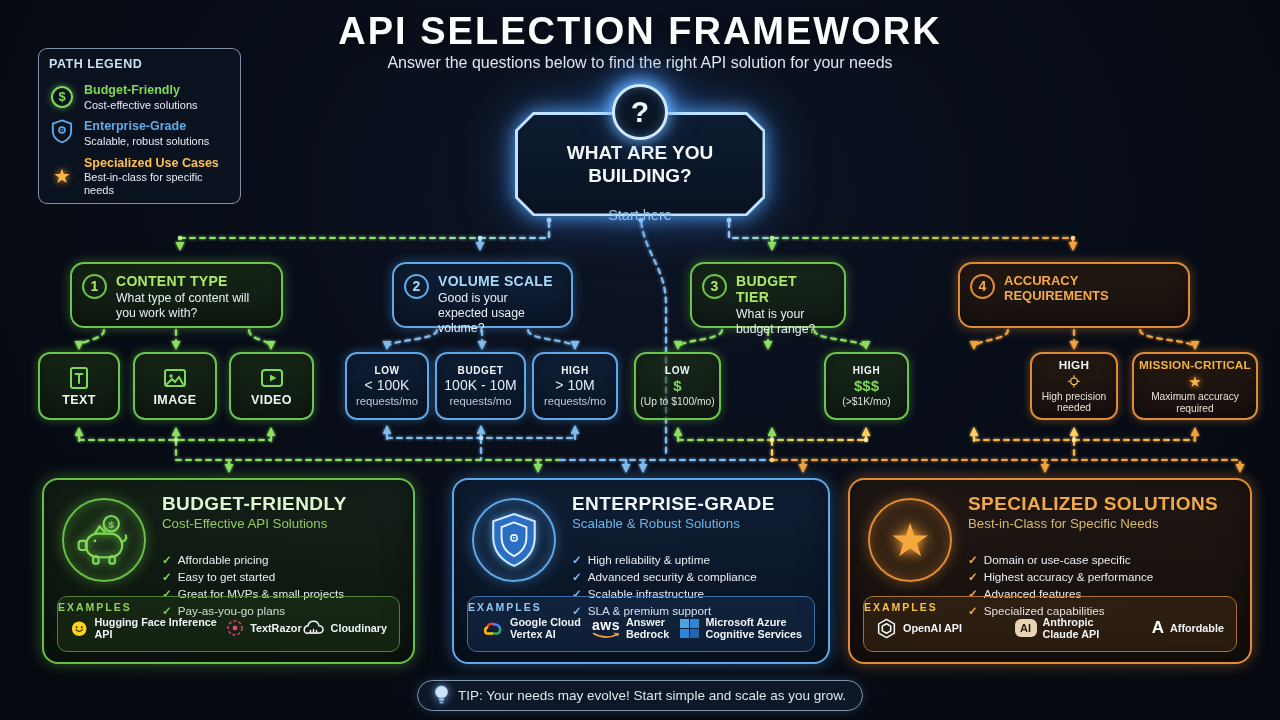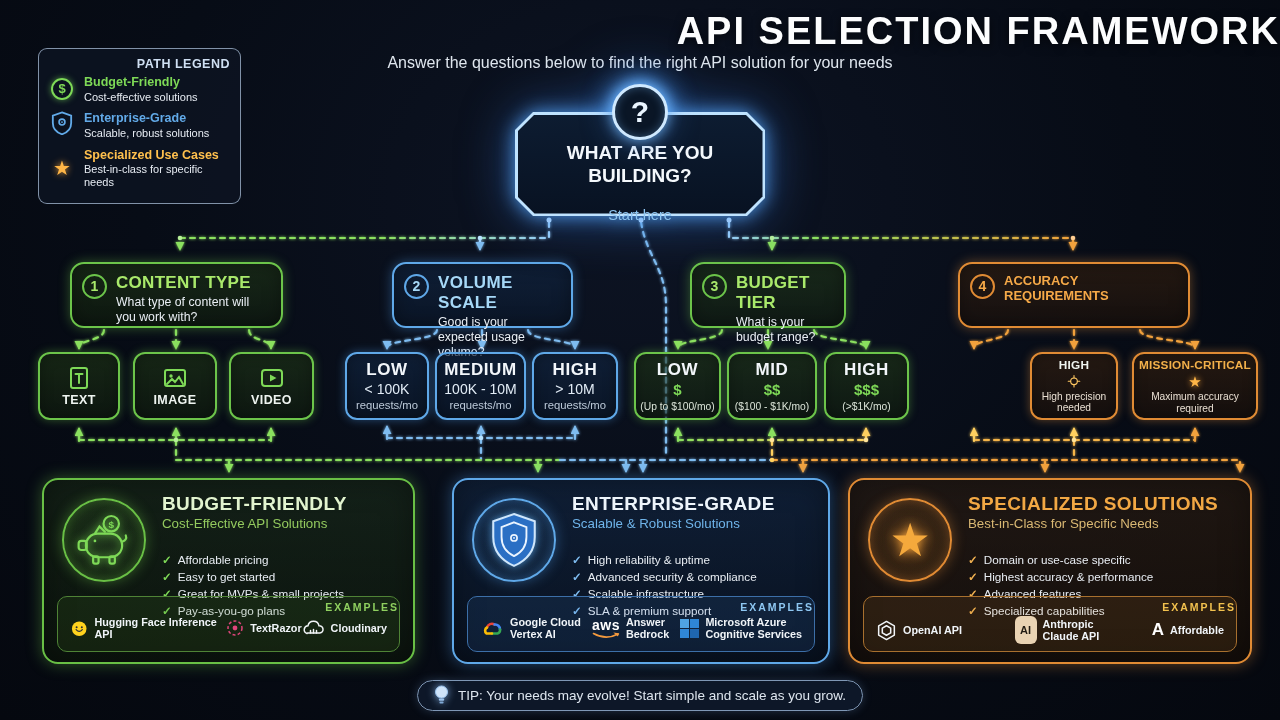--- a/index.html
+++ b/index.html
@@ -2,28 +2,28 @@
 <html><head>
 <meta charset="utf-8">
 <style>
   html,body{margin:0;padding:0;background:#04070e}
   .stage{position:relative;width:1280px;height:720px;overflow:hidden;
     background:radial-gradient(ellipse at 50% 28%,#0d1424 0%,#070c16 55%,#05080f 100%);
     font-family:"Liberation Sans",sans-serif;color:#eef2f7}
   .stage *{box-sizing:border-box}
   .wires{position:absolute;left:0;top:0;z-index:1}
 
-  .title{position:absolute;top:10px;left:0;right:0;text-align:right;font-size:38px;font-weight:bold;
+  .title{position:absolute;top:10px;left:0;right:0;text-align:center;font-size:38px;font-weight:bold;
     letter-spacing:2px;color:#fcfdfe;text-shadow:0 2px 10px rgba(0,0,0,.65);z-index:2}
   .subtitle{position:absolute;top:54px;left:0;right:0;text-align:center;font-size:16px;color:#dfe6ee;z-index:2}
 
   
   .legend{position:absolute;left:38px;top:48px;width:203px;height:156px;border:1.5px solid rgba(170,190,215,.75);
     border-radius:9px;background:rgba(13,19,33,.88);padding:8px 10px;z-index:2}
-  .legend-title{text-align:right;font-size:12.5px;font-weight:bold;color:#cfdff2;letter-spacing:.5px;margin-bottom:4px}
+  .legend-title{text-align:left;font-size:12.5px;font-weight:bold;color:#cfdff2;letter-spacing:.5px;margin-bottom:12px}
   .lrow{display:flex;align-items:center;gap:9px;margin-bottom:8px}
   .licn{width:26px;flex:0 0 26px;text-align:center}
   .lname{font-size:12.5px;font-weight:bold;line-height:1.25}
   .ldesc{font-size:11px;color:#e6ebf2;line-height:1.15}
   .lg .lname{color:#7ed957}.lb .lname{color:#62aae8}.lo .lname{color:#ffc04d}
   .dollar-badge{display:inline-block;width:22px;height:22px;border:2px solid #7ed957;border-radius:50%;
     color:#7ed957;font-weight:bold;font-size:13px;line-height:18px;text-align:center;box-shadow:0 0 6px rgba(120,220,90,.6)}
   .star-glyph{font-size:20px;color:#ffb647;text-shadow:0 0 7px rgba(255,170,60,.9)}
 
   
@@ -42,30 +42,30 @@
 
   
   .th-g{--bd:#6cc44a;--ti:#a9e96b;--bg:linear-gradient(180deg,rgba(35,60,22,.55),rgba(18,32,12,.55));--gl:rgba(110,200,70,.4)}
   .th-b{--bd:#5fa8e8;--ti:#a6d8f7;--bg:linear-gradient(180deg,rgba(18,40,70,.6),rgba(10,24,44,.6));--gl:rgba(80,160,240,.4)}
   .th-o{--bd:#e08b34;--ti:#f5a948;--bg:linear-gradient(180deg,rgba(60,35,14,.55),rgba(32,18,8,.55));--gl:rgba(240,150,60,.4)}
 
   .qbox{position:absolute;top:262px;height:66px;border-radius:14px;border:2px solid var(--bd);background:var(--bg);
     display:flex;gap:9px;padding:9px 10px;z-index:2;box-shadow:0 0 12px var(--gl),inset 0 0 18px rgba(0,0,0,.35)}
   .qnum{flex:0 0 25px;width:25px;height:25px;border:2px solid var(--bd);border-radius:50%;color:var(--ti);
     font-weight:bold;font-size:14px;text-align:center;line-height:21px;margin-top:1px}
-  .qtitle{font-size:17px;font-weight:bold;color:var(--ti);letter-spacing:.3px;margin-bottom:2px}
+  .qtitle{font-size:14px;font-weight:bold;color:var(--ti);letter-spacing:.3px;margin-bottom:2px}
   .qtitle.tight{font-size:13px;letter-spacing:0}
   .qtext{font-size:12.3px;color:#e9eef4;line-height:1.22}
   .qcenter .qtext{text-align:center}
 
   .opt{position:absolute;top:352px;height:68px;border-radius:12px;border:2px solid var(--bd);background:var(--bg);
     z-index:2;text-align:center;display:flex;flex-direction:column;align-items:center;justify-content:center;gap:2px;
     padding:4px 2px;box-shadow:0 0 10px var(--gl),inset 0 0 14px rgba(0,0,0,.3)}
   .olab{font-size:12.5px;font-weight:bold;letter-spacing:.4px;color:#eef4f0}
-  .olab.big{font-size:17px;letter-spacing:.6px;color:#f2f6fa}
+  .olab.big{font-size:10px;letter-spacing:.6px;color:#f2f6fa}
   .olab.acc{font-size:11.8px;letter-spacing:.2px}
   .olab.hot{color:#f2b04a}
   .osub1{font-size:14px;color:#e2ecf6;line-height:1.1}
   .osub2{font-size:11.3px;color:#bcc9d8;line-height:1.1}
   .omoney{font-size:15px;font-weight:bold;color:#7ed957;line-height:1.1}
   .odet{font-size:10.3px;color:#dbe4d8;line-height:1.1}
   .odesc{font-size:10.2px;color:#e9dfd2;line-height:1.15}
   .oicn{height:26px}
   .aicn{height:16px}
   .ministar{font-size:15px;line-height:1;color:#ffb647;text-shadow:0 0 6px rgba(255,170,60,.9)}
@@ -86,26 +86,26 @@
   .sg .sol-title{color:#e2f4cf}.sb .sol-title{color:#eef5fb}.so .sol-title{color:#f2a844}
   .sol-sub{font-size:13.3px;margin-top:1px;margin-bottom:21px}
   .sg .sol-sub{color:#93c95e}.sb .sol-sub{color:#6fb4ea}.so .sol-sub{color:#d9b873}
   .feat{font-size:11.7px;color:#e8edf3;line-height:1.45;display:flex;gap:6px}
   .ck{font-weight:bold}
   .sg .ck{color:#7ed957}.sb .ck{color:#7fbcf0}.so .ck{color:#f0b050}
   .exbox{position:absolute;left:13px;right:13px;bottom:10px;height:56px;border-radius:10px;border:1.5px solid}
   .sg .exbox{border-color:#4f8336;background:rgba(70,120,40,.16)}
   .sb .exbox{border-color:#3c6fa8;background:rgba(60,120,200,.13)}
   .so .exbox{border-color:#a8702e;background:rgba(200,130,50,.12)}
-  .exhead{text-align:right;font-size:10.5px;font-weight:bold;letter-spacing:2px;margin-top:4px}
+  .exhead{text-align:left;font-size:10.5px;font-weight:bold;letter-spacing:2px;margin-top:4px}
   .sg .exhead{color:#8fd05f}.sb .exhead{color:#8ec7f2}.so .exhead{color:#f2c14e}
   .exrow{display:flex;justify-content:space-between;align-items:center;margin-top:3px;padding:0 12px}
   .exitem{display:flex;align-items:center;gap:6px}
   .exname{font-size:10.8px;font-weight:bold;color:#f0f4f8;line-height:1.15;white-space:pre-line;text-align:left}
-  .anthro-badge{display:inline-flex;width:22px;height:28px;border-radius:6px;background:#e9d3b3;color:#221c14;
+  .anthro-badge{display:inline-flex;width:22px;height:18px;border-radius:6px;background:#e9d3b3;color:#221c14;
     font-weight:bold;font-size:11px;align-items:center;justify-content:center}
   .assembly-a{font-size:17px;font-weight:bold;color:#fff}
   .awswrap{display:inline-flex;flex-direction:column;align-items:center;line-height:1}
   .awstext{font-size:14px;font-weight:bold;color:#fff;letter-spacing:.5px}
 
   
   .tip{position:absolute;left:50%;bottom:9px;transform:translateX(-50%);height:31px;border-radius:16px;
     border:1.5px solid #7f97b5;background:rgba(14,25,42,.92);display:flex;align-items:center;gap:9px;
     padding:0 16px;z-index:2;box-shadow:0 0 10px rgba(120,160,220,.25);white-space:nowrap}
   .tiptext{font-size:13.5px;color:#dde5ee}
@@ -320,39 +320,34 @@
       </svg>
     <div class="olab">VIDEO</div>
   </div>
 
   <div class="opt th-b" style="left:345px;width:84px">
     <div class="olab big">LOW</div>
     <div class="osub1">&lt; 100K</div>
     <div class="osub2">requests/mo</div>
   </div>
   <div class="opt th-b" style="left:435px;width:91px">
-    <div class="olab big">MEDIUM</div>
+    <div class="olab big">BUDGET</div>
     <div class="osub1">100K - 10M</div>
     <div class="osub2">requests/mo</div>
   </div>
   <div class="opt th-b" style="left:532px;width:86px">
     <div class="olab big">HIGH</div>
     <div class="osub1">&gt; 10M</div>
     <div class="osub2">requests/mo</div>
   </div>
 
   <div class="opt th-g" style="left:634px;width:87px">
     <div class="olab big">LOW</div>
     <div class="omoney">$</div>
     <div class="odet">(Up to $100/mo)</div>
-  </div>
-  <div class="opt th-g" style="left:727px;width:90px">
-    <div class="olab big">MID</div>
-    <div class="omoney">$$</div>
-    <div class="odet">($100 - $1K/mo)</div>
   </div>
   <div class="opt th-g" style="left:824px;width:85px">
     <div class="olab big">HIGH</div>
     <div class="omoney">$$$</div>
     <div class="odet">(&gt;$1K/mo)</div>
   </div>
 
   <div class="opt th-o" style="left:1030px;width:88px">
     <div class="olab acc">HIGH</div>
     <svg class="aicn" width="16" height="16" viewBox="0 0 24 24">

